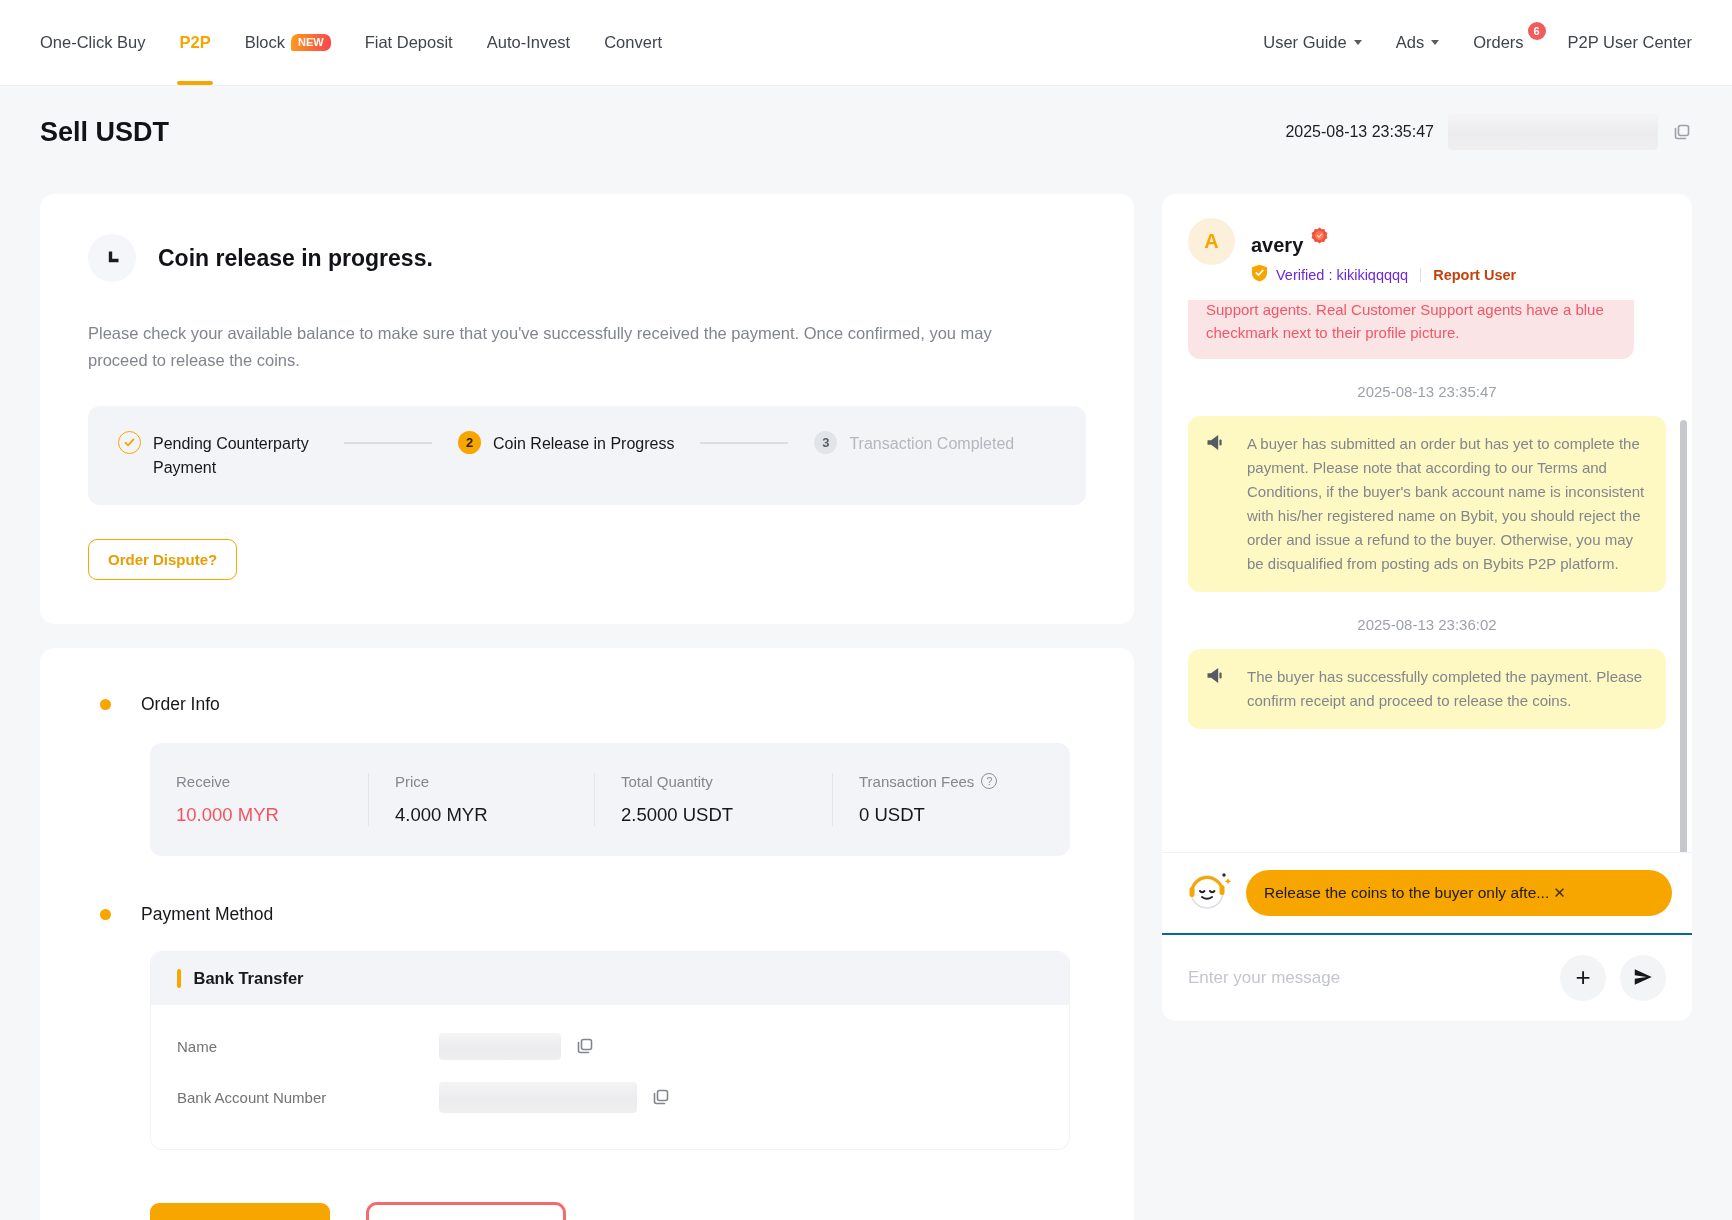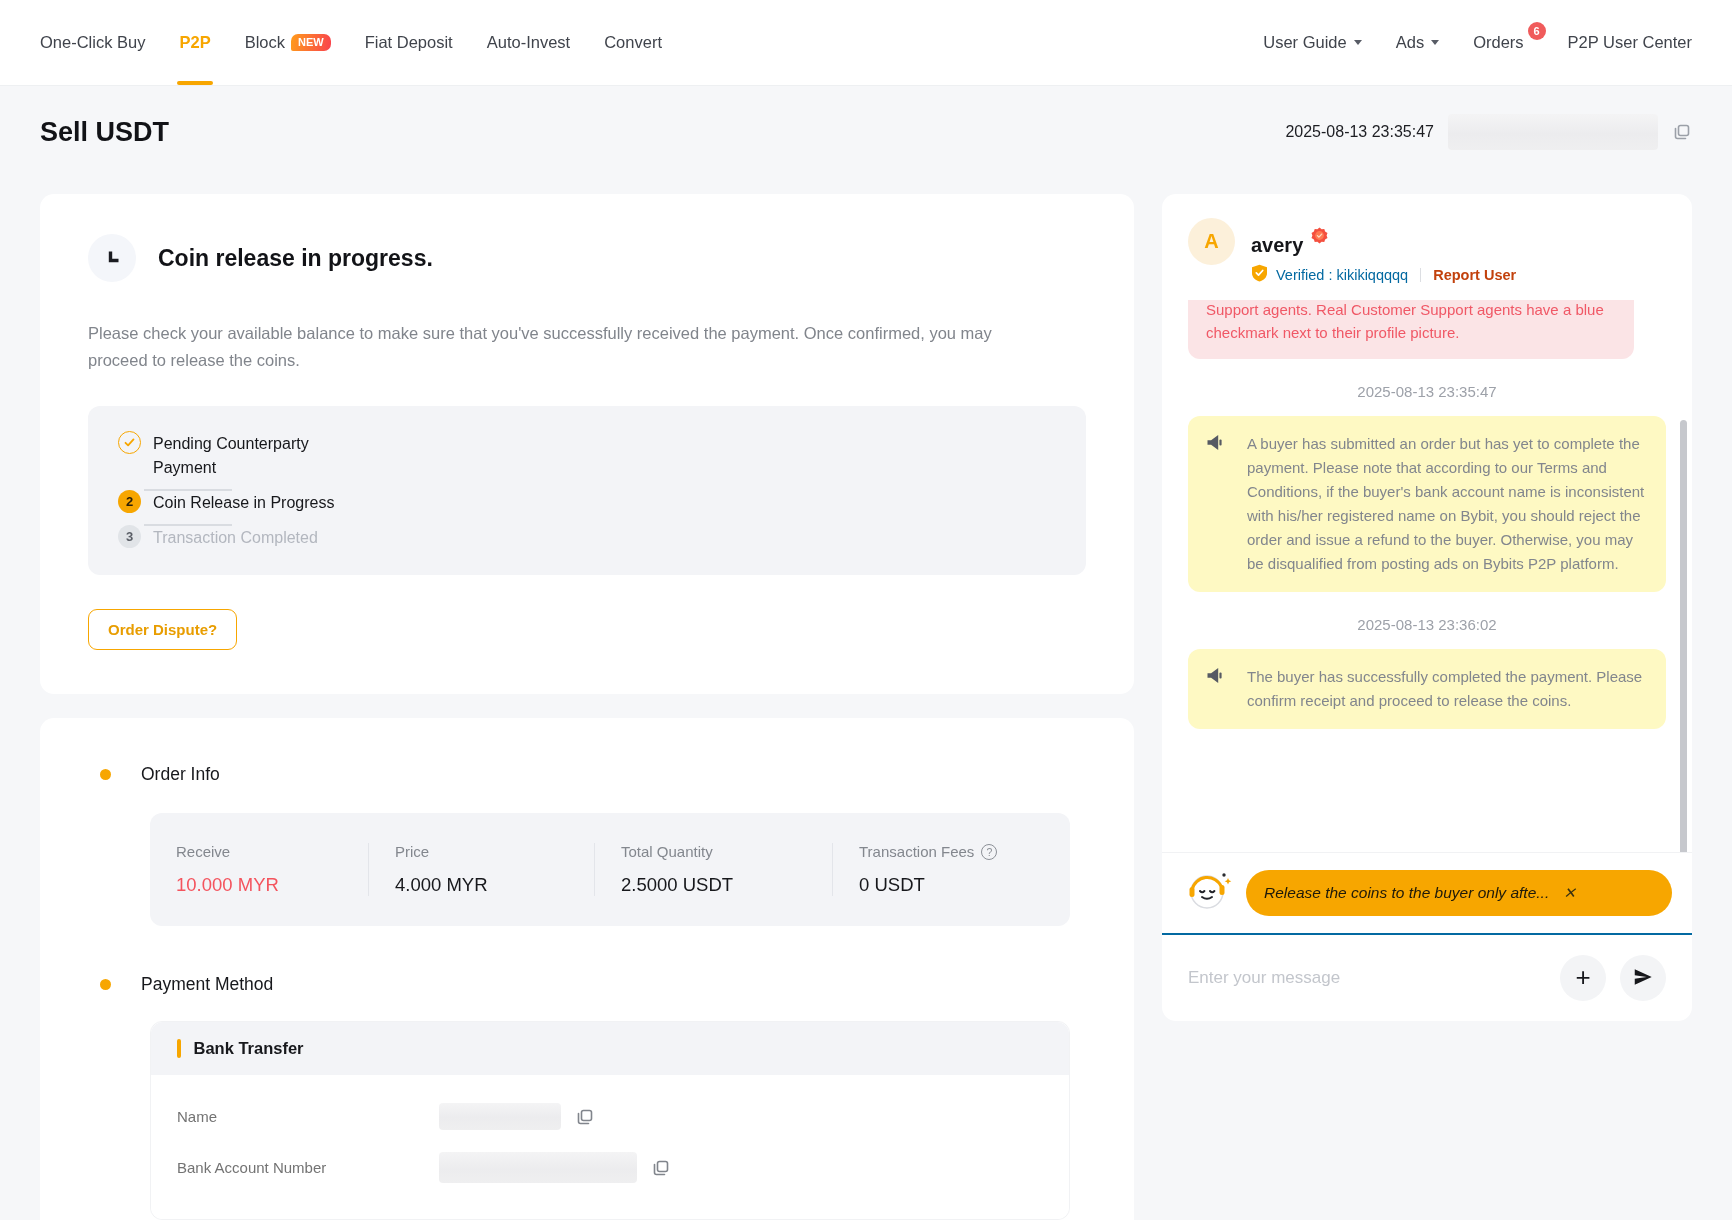--- a/index.html
+++ b/index.html
@@ -69,21 +69,21 @@
   .clock-circle {
     width:48px; height:48px; border-radius:50%; background:#f4f6fa;
     display:flex; align-items:center; justify-content:center; flex:none;
   }
   .status-title { font-size:23px; font-weight:bold; color:#121317; }
   .status-desc {
     margin-top:38px; font-size:16.5px; line-height:1.65; color:#81858c; max-width:930px;
   }
   .steps {
     margin-top:32px; background:#f3f4f7; border-radius:12px;
-    padding:26px 30px; display:flex; align-items:flex-start;flex-direction:column;
+    padding:26px 30px; display:flex; align-items:flex-start;
   }
   .step { display:flex; align-items:flex-start; gap:12px; }
   .step-circle {
     width:23px; height:23px; border-radius:50%; flex:none;
     display:flex; align-items:center; justify-content:center;
     font-size:13px; font-weight:bold; margin-top:-1px;
   }
   .step-circle.done { border:1.5px solid #f7a600; background:transparent; }
   .step-circle.active { background:#f7a600; color:#2b2008; }
   .step-circle.pending { background:#e1e4e8; color:#5a5e66; }
@@ -149,21 +149,21 @@
   .chat-card { height:827px; display:flex; flex-direction:column; overflow:hidden; }
   .chat-header { padding:24px 26px 14px 26px; display:flex; gap:16px; align-items:flex-start; }
   .avatar {
     width:47px; height:47px; border-radius:50%; background:#fcf0da;
     color:#f7a600; font-weight:bold; font-size:20px;
     display:flex; align-items:center; justify-content:center; flex:none;
   }
   .chat-user-name-row { display:flex; align-items:center; gap:8px; }
   .chat-user-name { font-size:20px; font-weight:bold; color:#15161a;margin-top:16px; }
   .verified-row { margin-top:7px; display:flex; align-items:center; gap:8px; }
-  .verified-text { font-size:14.5px; color:#0369a1; }
+  .verified-text { font-size:14.5px; color:#6d28d9; }
   .v-divider { width:1px; height:14px; background:#dcdee2; margin:0 4px; }
   .report-link { font-size:14.5px; color:#c2410c; font-weight:bold; cursor:pointer; }
   .chat-messages {
     position:relative; flex:1; overflow:hidden; padding:0 26px;
   }
   .warn-bubble {
     margin-top:-16px; background:#fbe4e6; border-radius:12px; padding:14px 18px;
     font-size:15px; line-height:1.55; color:#f05866; width:446px;
   }
   .chat-time { text-align:center; font-size:15px; color:#9da1a9; margin:24px 0 16px 0; }
@@ -176,21 +176,21 @@
   .scroll-thumb {
     position:absolute; right:5px; top:120px; width:7px; height:458px;
     border-radius:4px; background:#c6c8cd;
   }
   .bot-row {
     border-top:1px solid #f1f2f4; padding:12px 20px; display:flex;
     align-items:center; gap:12px; flex:none;
   }
   .bot-pill {
     background:#f7a600; border-radius:26px; padding:14px 18px;
-    display:flex; align-items:center; gap:14px; flex:1;font-style:italic;
+    display:flex; align-items:center; gap:4px; flex:1;
   }
   .bot-pill-text { font-size:15.5px; color:#1f1a09; white-space:nowrap; overflow:hidden; }
   .pill-close { font-size:15px; color:#3a3110; cursor:pointer; flex:none; }
   .input-row {
     border-top:2px solid #0369a1; padding:0 26px; height:88px;
     display:flex; align-items:center; gap:14px; flex:none;
   }
   .chat-input {
     flex:1; border:none; outline:none; font-size:17px; color:#17181c;
     font-family:"Liberation Sans", sans-serif; background:transparent;

